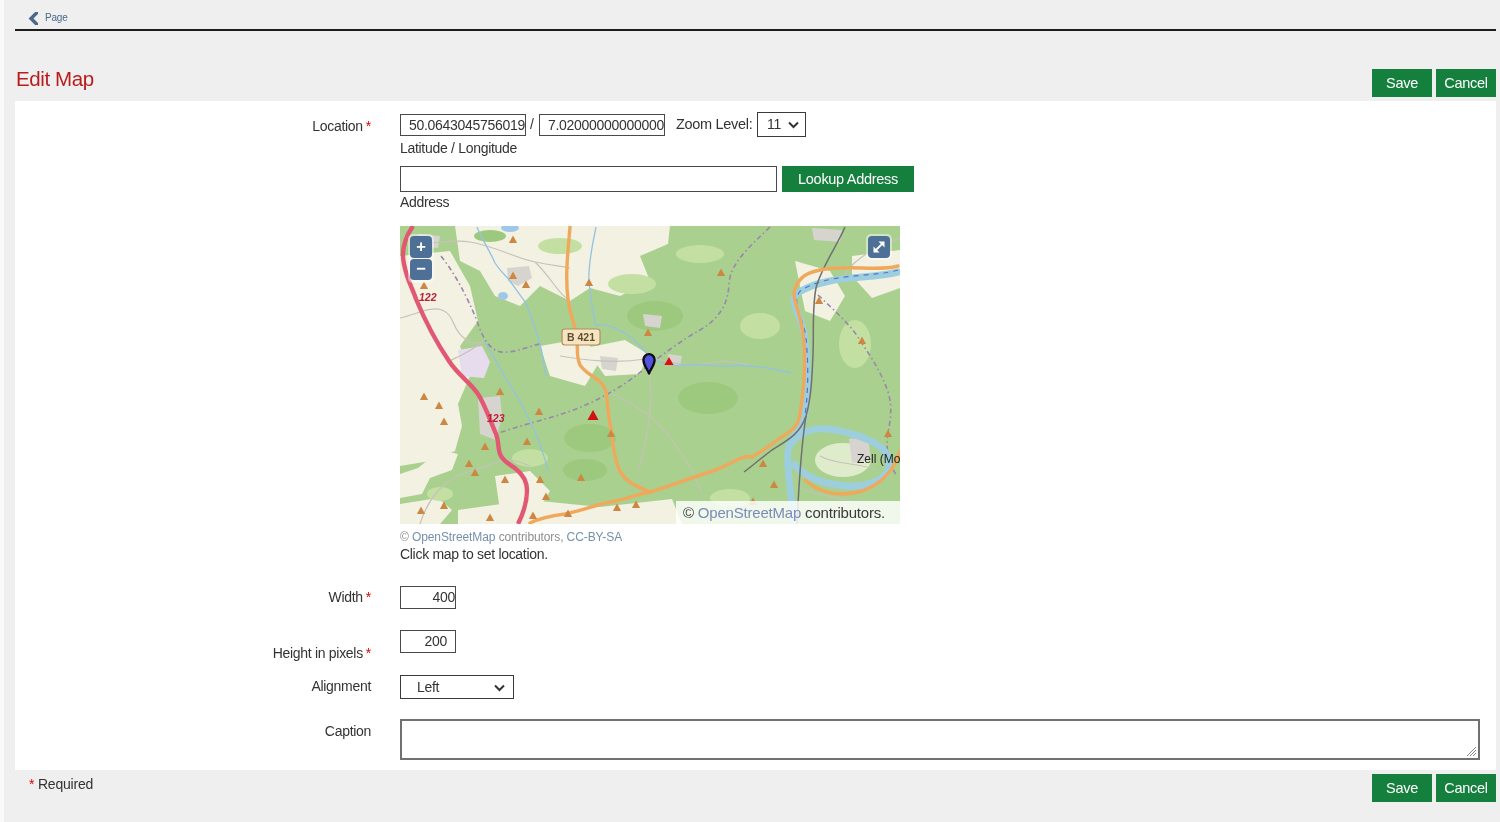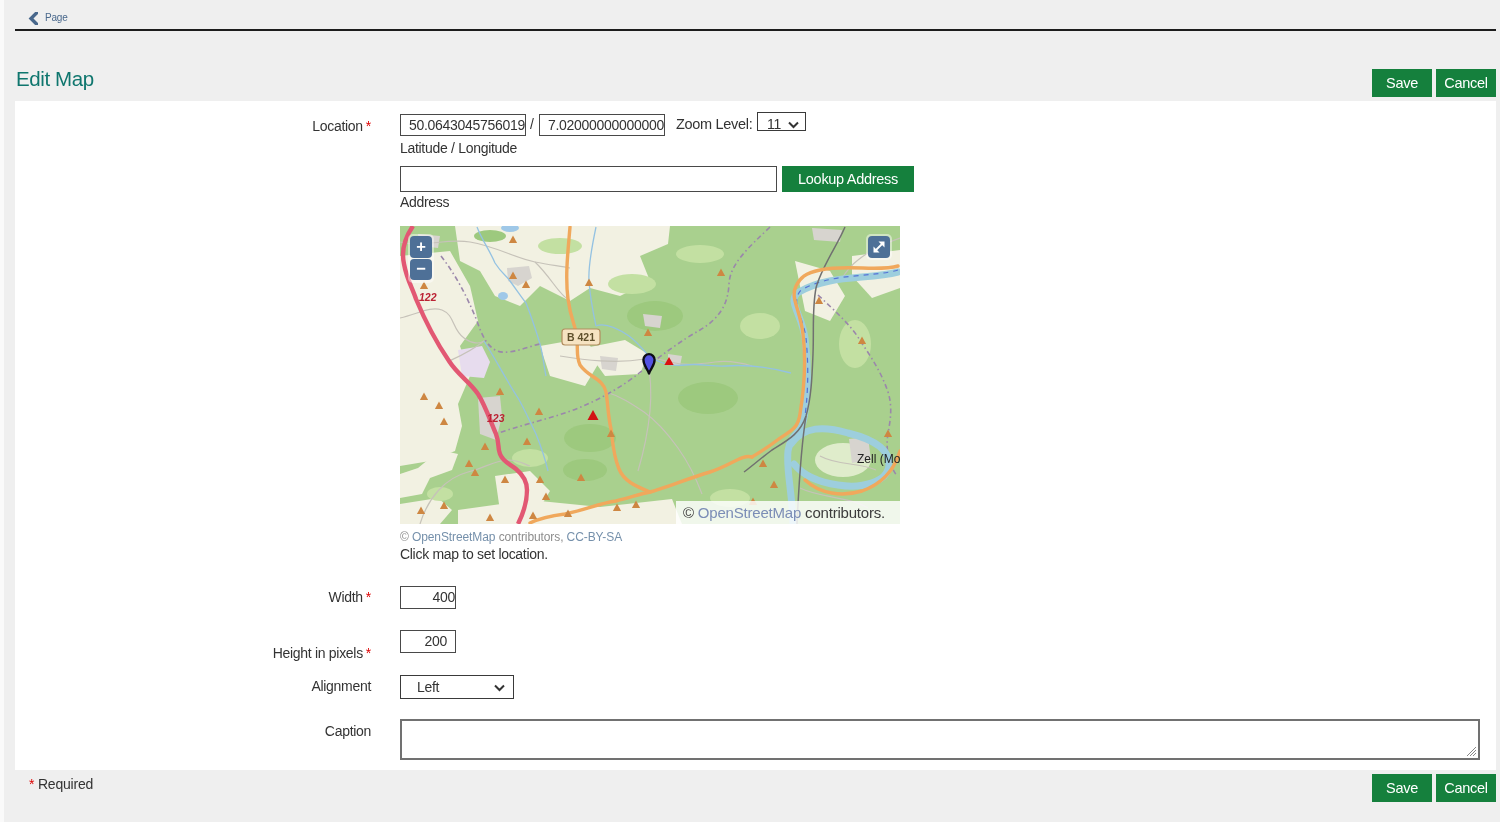--- a/index.html
+++ b/index.html
@@ -20,32 +20,32 @@
   <div class="abs" style="left:0;top:0;width:4px;height:822px;background:#fafafa;"></div>
 
   <div class="abs" style="left:28px;top:11px;width:10px;height:13px;">
     <svg width="10" height="13" viewBox="0 0 10 13">
       <path d="M8.5 1 L3 6.5 L8.5 12" fill="none" stroke="#49688c" stroke-width="3.4" stroke-linecap="square"></path>
     </svg>
   </div>
   <div class="abs" style="left:45px;top:12px;font-size:10px;color:#49688c;letter-spacing:-0.2px;">Page</div>
   <div class="abs" style="left:15px;top:29px;width:1481px;height:2px;background:#1c1c1c;"></div>
 
-  <div class="abs" style="left:16px;top:67px;font-size:20.5px;color:#0f766e;letter-spacing:-0.4px;">Edit Map</div>
+  <div class="abs" style="left:16px;top:67px;font-size:20.5px;color:#b91c1c;letter-spacing:-0.4px;">Edit Map</div>
   <div class="btn" style="left:1372px;top:69px;">Save</div>
   <div class="btn" style="left:1436px;top:69px;">Cancel</div>
 
   <div class="abs" style="left:15px;top:101px;width:1481px;height:669px;background:#fff;"></div>
 
   <div class="lbl" style="top:118px;">Location<span class="st">*</span></div>
   <div class="inp" style="left:400px;top:114px;width:126px;height:22px;line-height:20px;padding-left:8px;">50.06430457560194</div>
   <div class="cap" style="left:530px;top:116px;">/</div>
   <div class="inp" style="left:539px;top:114px;width:126px;height:22px;line-height:20px;padding-left:8px;">7.020000000000001</div>
   <div class="cap" style="left:676px;top:116px;font-size:14.5px;">Zoom Level:</div>
-  <div class="inp" style="left:757px;top:112px;width:49px;height:19px;line-height:23px;padding-left:9px;border-color:#3a3a3a;">11
+  <div class="inp" style="left:757px;top:112px;width:49px;height:25px;line-height:23px;padding-left:9px;border-color:#3a3a3a;">11
     <svg style="position:absolute;right:6px;top:8px;" width="11" height="8" viewBox="0 0 11 8">
       <path d="M1 1.5 L5.5 6 L10 1.5" fill="none" stroke="#333" stroke-width="2"></path>
     </svg>
   </div>
   <div class="cap" style="left:400px;top:140px;">Latitude / Longitude</div>
 
   <div class="inp" style="left:400px;top:166px;width:377px;height:26px;"></div>
   <div class="btn" style="left:782px;top:166px;width:132px;height:26px;line-height:26px;">Lookup Address</div>
   <div class="cap" style="left:400px;top:194px;">Address</div>
 

